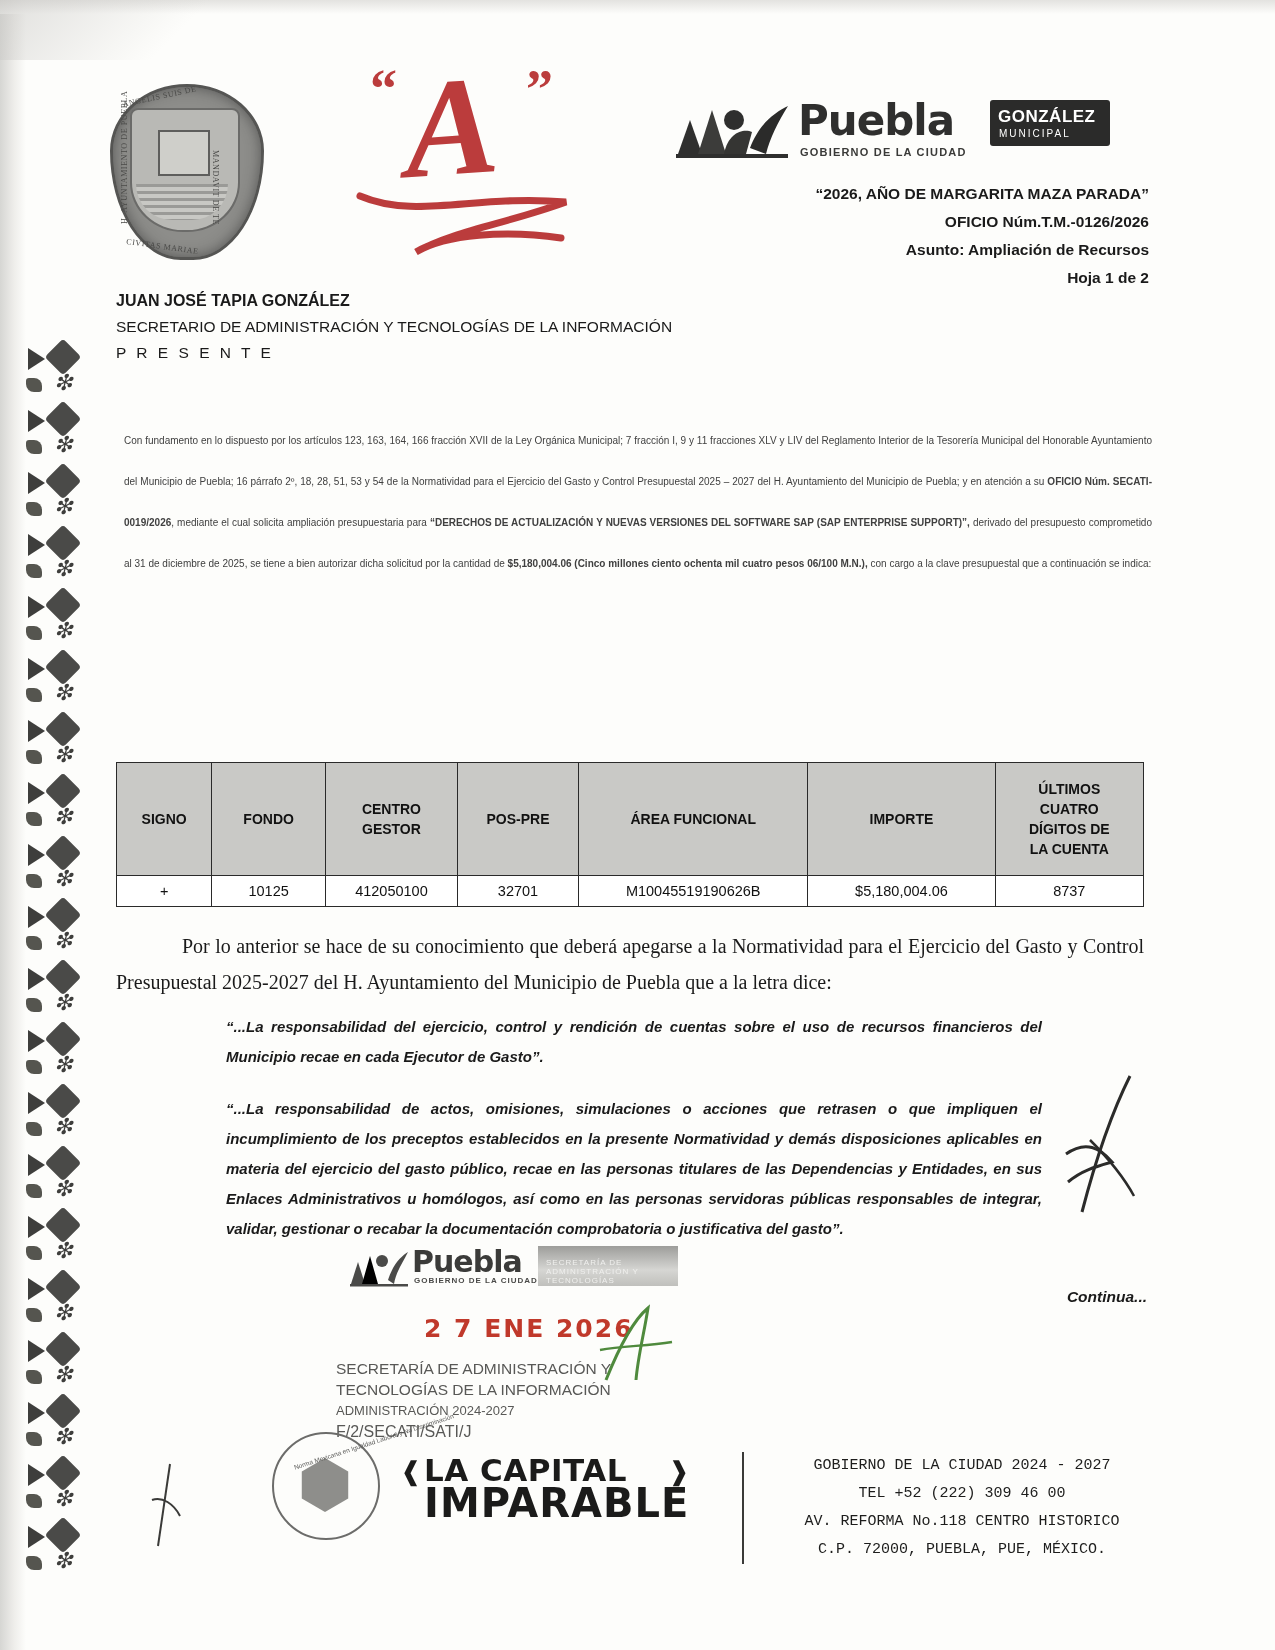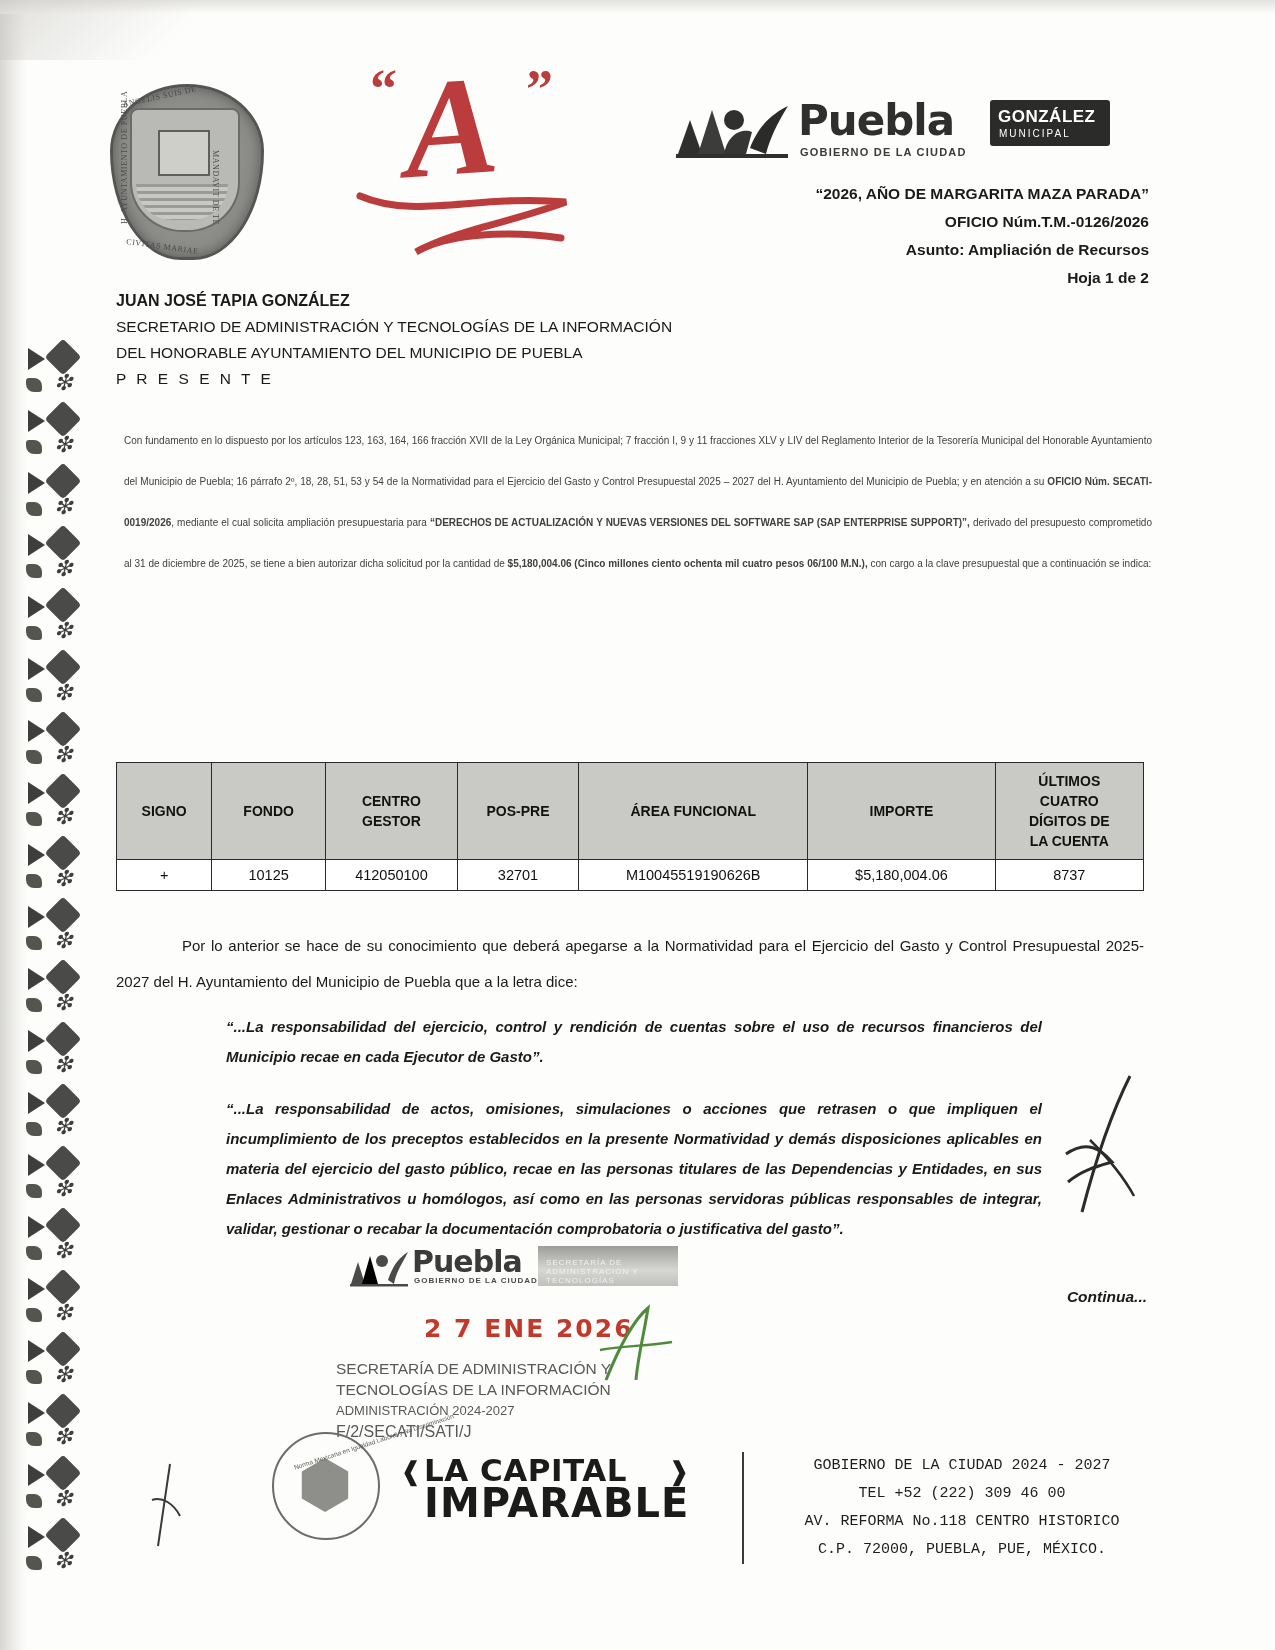--- a/index.html
+++ b/index.html
@@ -265,21 +265,21 @@
     left: 116px;
     top: 762px;
     width: 1028px;
     border-collapse: collapse;
     font-size: 14px;
   }
   table.clave th {
     border: 1px solid #2a2a2a;
     background: #c9c9c6;
     font-weight: bold;
-    padding: 8px 4px;
+    padding: 16px 4px;
     line-height: 20px;
     text-align: center;
     color: #111;
   }
   table.clave td {
     border: 1px solid #2a2a2a;
     padding: 7px 4px;
     text-align: center;
     background: #fff;
     color: #111;
@@ -292,23 +292,24 @@
   .col-area { width: 232px; }
   .col-importe { width: 190px; }
   .col-ultimos { width: 150px; }
 
   
   .para2 {
     position: absolute;
     left: 116px;
     top: 928px;
     width: 1028px;
-    font-size: 15px;
+    font-size: 20px;
     line-height: 36px;
     text-align: justify;
+    font-family: Liberation Serif, serif;
   }
   .para2 .indent { display: inline-block; width: 66px; }
 
   .quote-block {
     position: absolute;
     left: 222px;
     top: 1012px;
     width: 820px;
     font-size: 15px;
     font-style: italic;
@@ -626,21 +627,20 @@
   <div class="header-lines">
     <div>“2026, AÑO DE MARGARITA MAZA PARADA”</div>
     <div>OFICIO Núm.T.M.-0126/2026</div>
     <div>Asunto: Ampliación de Recursos</div>
     <div>Hoja 1 de 2</div>
   </div>
 
   <div class="addressee">
     <div class="name">JUAN JOSÉ TAPIA GONZÁLEZ</div>
     <div>SECRETARIO DE ADMINISTRACIÓN Y TECNOLOGÍAS DE LA INFORMACIÓN</div>
-    <div>DEL HONORABLE AYUNTAMIENTO DEL MUNICIPIO DE PUEBLA</div>
     <div class="presente">P R E S E N T E</div>
   </div>
 
   <div class="body-text">
     <span>Con fundamento en lo dispuesto por los artículos 123, 163, 164, 166 fracción XVII de la Ley Orgánica Municipal; 7 fracción I, 9 y 11 fracciones XLV y LIV del Reglamento Interior de la Tesorería Municipal del Honorable Ayuntamiento del Municipio de Puebla; 16 párrafo 2º, 18, 28, 51, 53 y 54 de la Normatividad para el Ejercicio del Gasto y Control Presupuestal 2025 – 2027 del H. Ayuntamiento del Municipio de Puebla; y en atención a su </span><b>OFICIO Núm. SECATI-0019/2026</b><span>, mediante el cual solicita ampliación presupuestaria para </span><b>“DERECHOS DE ACTUALIZACIÓN Y NUEVAS VERSIONES DEL SOFTWARE SAP (SAP ENTERPRISE SUPPORT)”,</b><span> derivado del presupuesto comprometido al 31 de diciembre de 2025, se tiene a bien autorizar dicha solicitud por la cantidad de </span><b>$5,180,004.06 (Cinco millones ciento ochenta mil cuatro pesos 06/100 M.N.),</b><span> con cargo a la clave presupuestal que a continuación se indica:</span>
   </div>
 
   <table class="clave">
     <thead>
       <tr>

